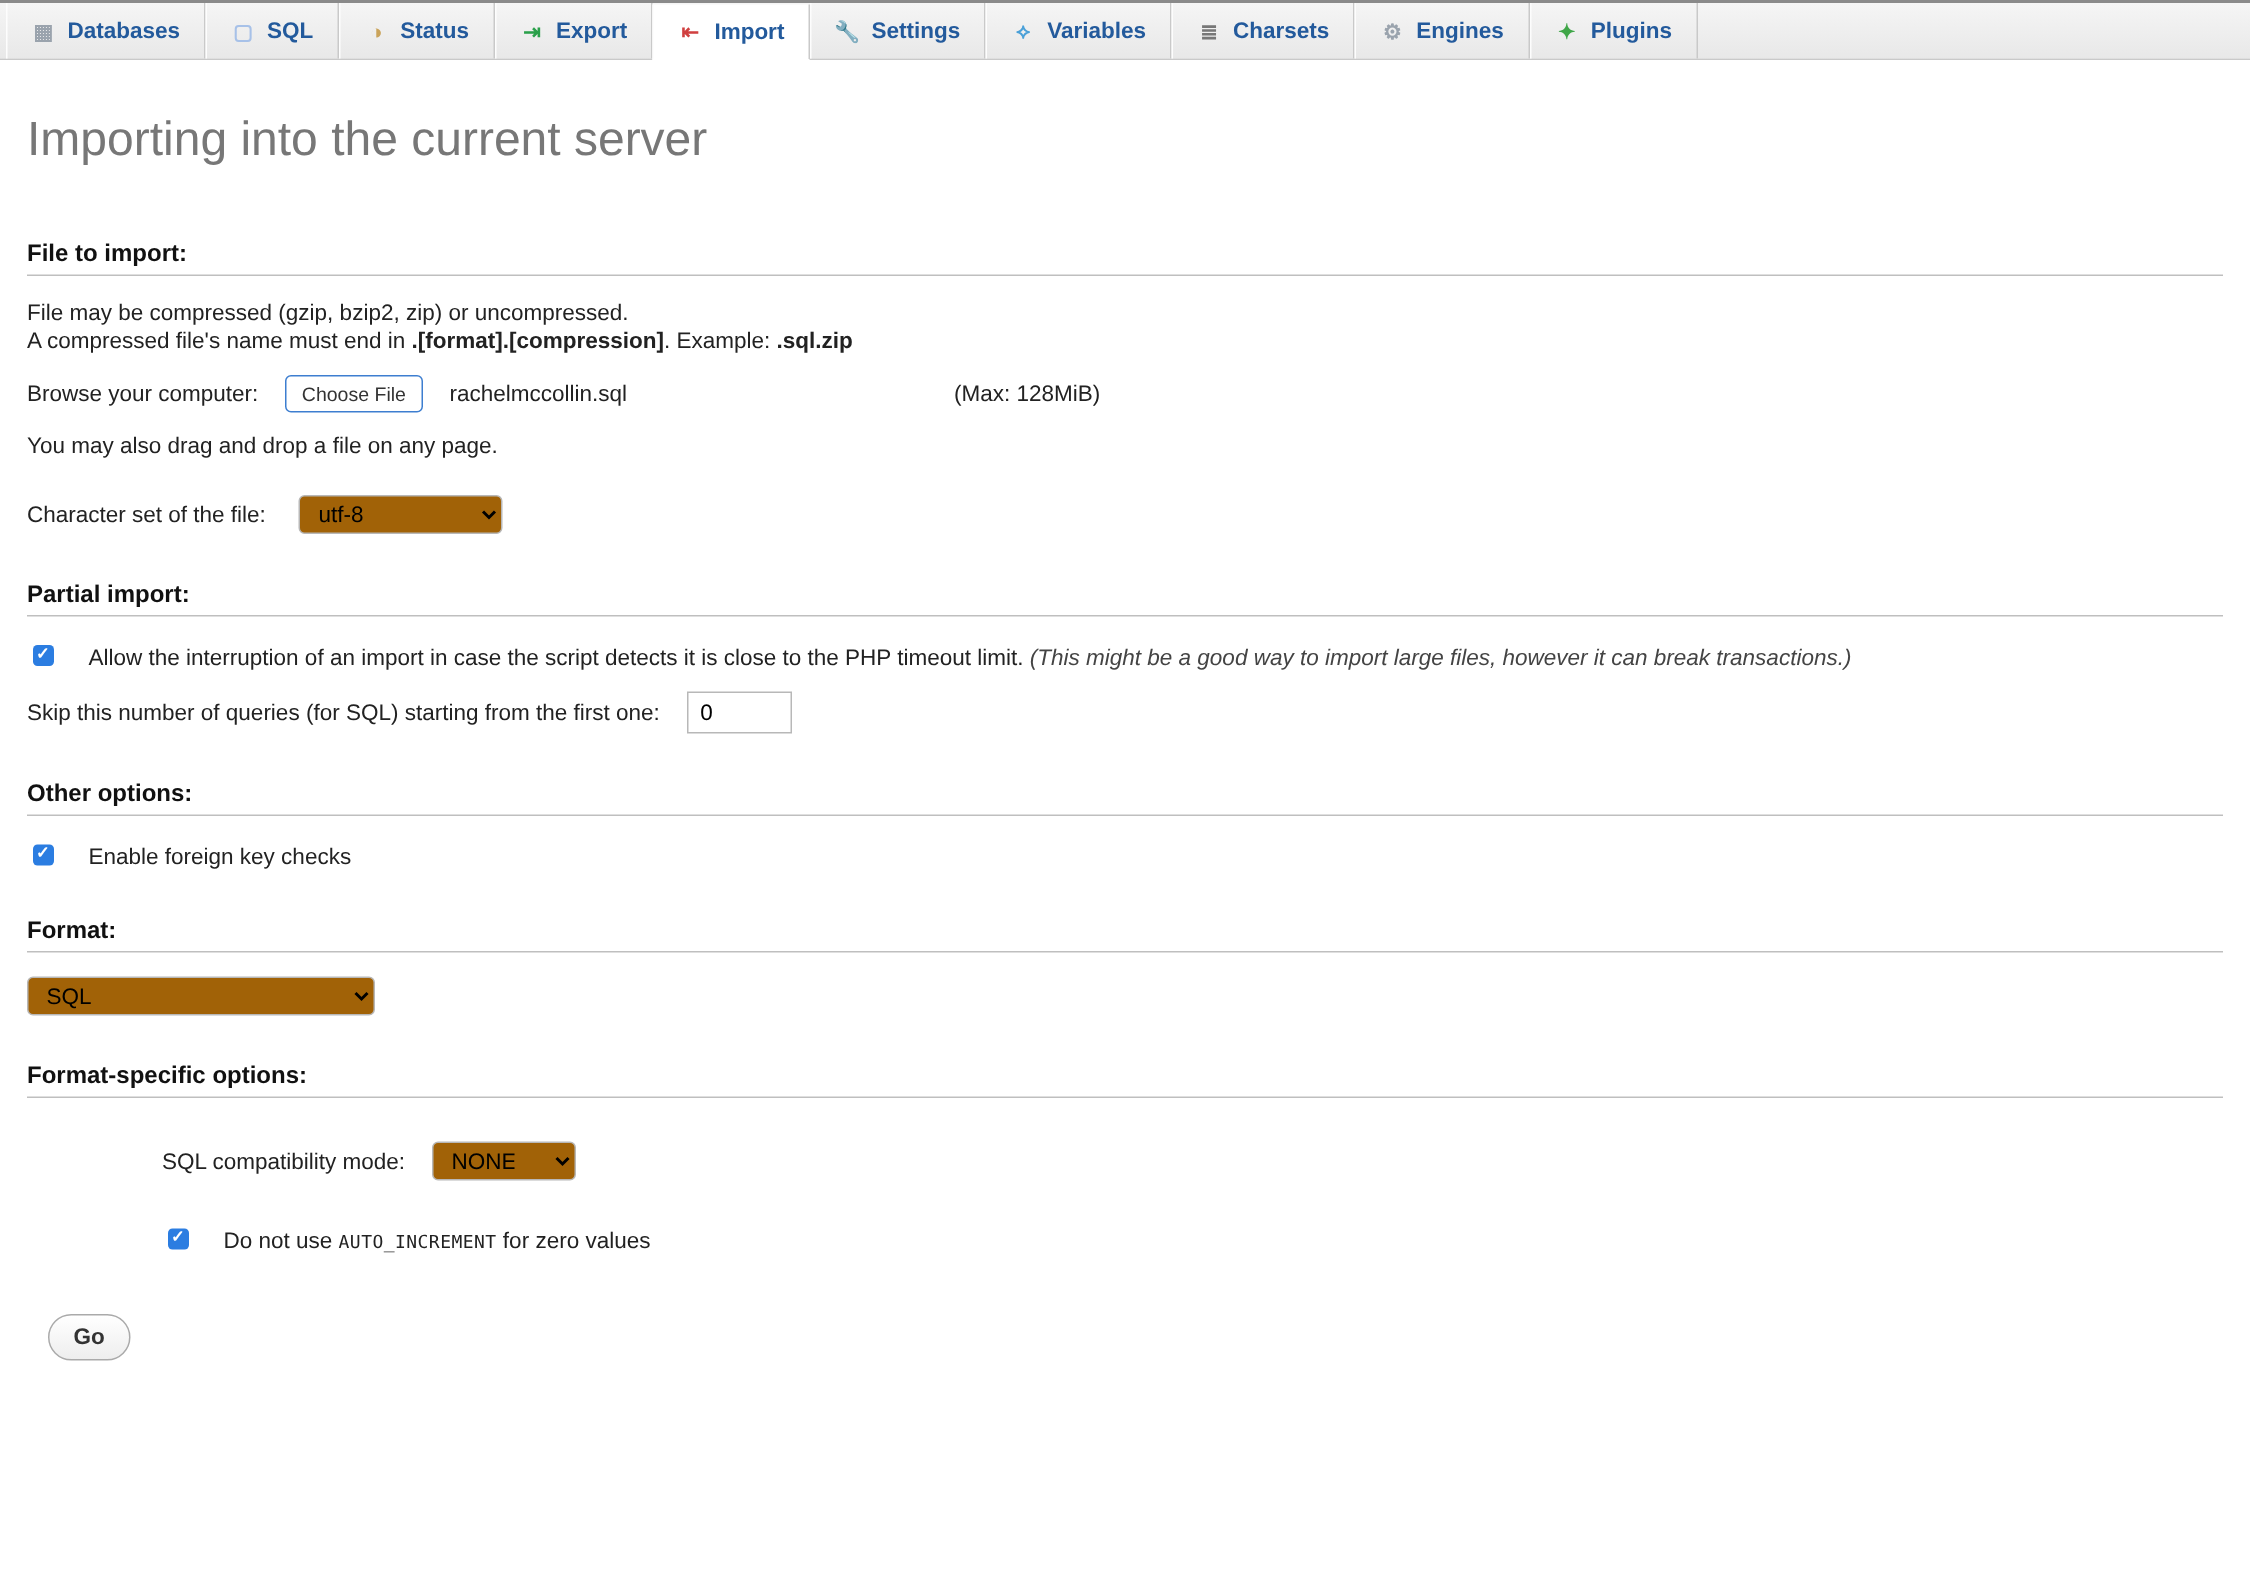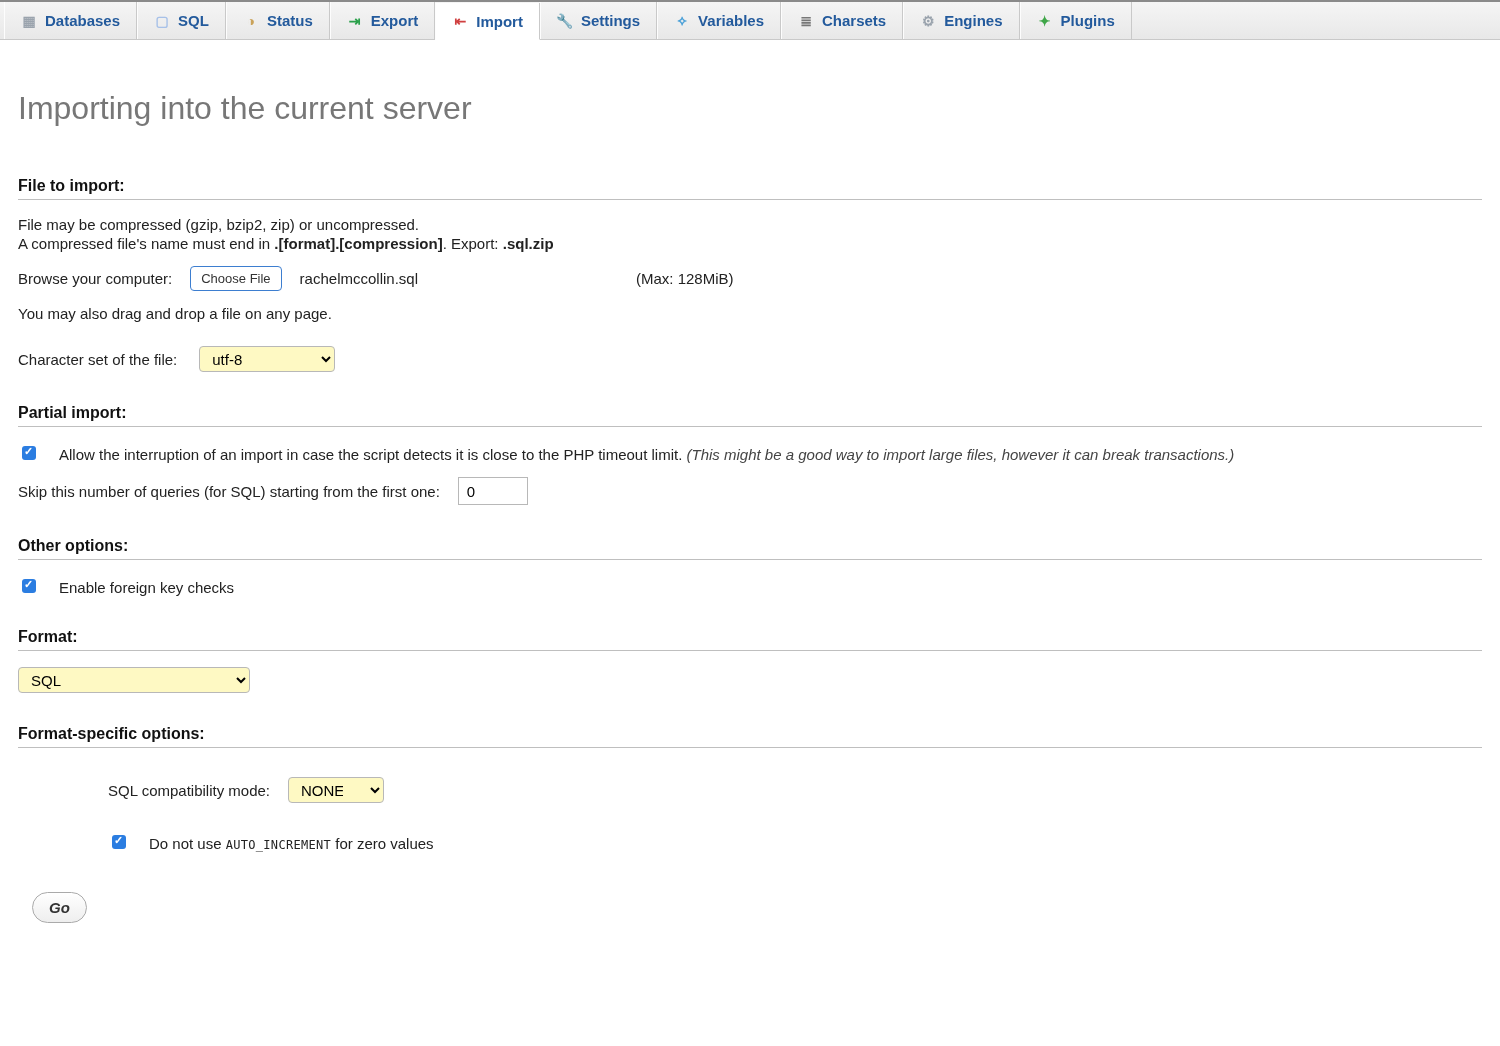--- a/index.html
+++ b/index.html
@@ -34,21 +34,21 @@
     position:relative;
     top:1px;
     color:#235a9c;
   }
   .tab .ico {
     width:16px; height:16px; display:inline-flex; align-items:center; justify-content:center;
     font-size:14px;
   }
 
   
-  .page { padding:20px 18px 40px 18px; }
+  .page { padding:4px 18px 40px 18px; }
   h1.page-title {
     font-size:32px;
     font-weight:400;
     color:#777;
     margin:30px 0 50px 0;
   }
 
   .section-title {
     font-size:16px;
     font-weight:700;
@@ -78,21 +78,21 @@
     cursor:pointer;
   }
 
   .maxsize { color:#222; margin-left:200px; }
 
   select.native {
     font-size:15px;
     padding:2px 24px 2px 8px;
     border:1px solid #b8b8b8;
     border-radius:4px;
-    background:#fef9c3;
+    background:#a16207;
     height:26px;
     appearance:auto;
   }
   select.native.wide { width:136px; }
   select.native.med { width:96px; }
   select.native.format { width:232px; }
 
   input[type="text"].num {
     width:70px; height:28px;
     border:1px solid #b8b8b8;
@@ -130,21 +130,20 @@
   .go-wrap { margin-top:40px; padding-left:14px; }
   .go-btn {
     font-size:15px;
     font-weight:600;
     color:#333;
     padding:6px 16px;
     border:1px solid #aaa;
     border-radius:18px;
     background:linear-gradient(#fff,#eee);
     cursor:pointer;
-    font-style:italic;
   }
 
   
   .ico-db     { color:#9aa3ad; }
   .ico-sql    { color:#a7c1e8; }
   .ico-status { color:#caa35a; }
   .ico-export { color:#2aa04a; }
   .ico-import { color:#d04040; }
   .ico-settings{ color:#9aa3ad; }
   .ico-vars   { color:#4aa0d8; }
@@ -201,21 +200,21 @@
 <div class="page">
 
   <h1 class="page-title">Importing into the current server</h1>
 
   <div class="section">
     <div class="section-title">File to import:</div>
     <hr class="rule">
 
     <div class="text-line">File may be compressed (gzip, bzip2, zip) or uncompressed.</div>
     <div class="text-line">
-      <span>A compressed file's name must end in </span><span class="bold">.[format].[compression]</span><span>. Export: </span><span class="bold">.sql.zip</span>
+      <span>A compressed file's name must end in </span><span class="bold">.[format].[compression]</span><span>. Example: </span><span class="bold">.sql.zip</span>
     </div>
 
     <div class="row">
       <span>Browse your computer:</span>
       <button class="choose-btn">Choose File</button>
       <span>rachelmccollin.sql</span>
       <span class="maxsize">(Max: 128MiB)</span>
     </div>
 
     <div class="text-line">You may also drag and drop a file on any page.</div>

